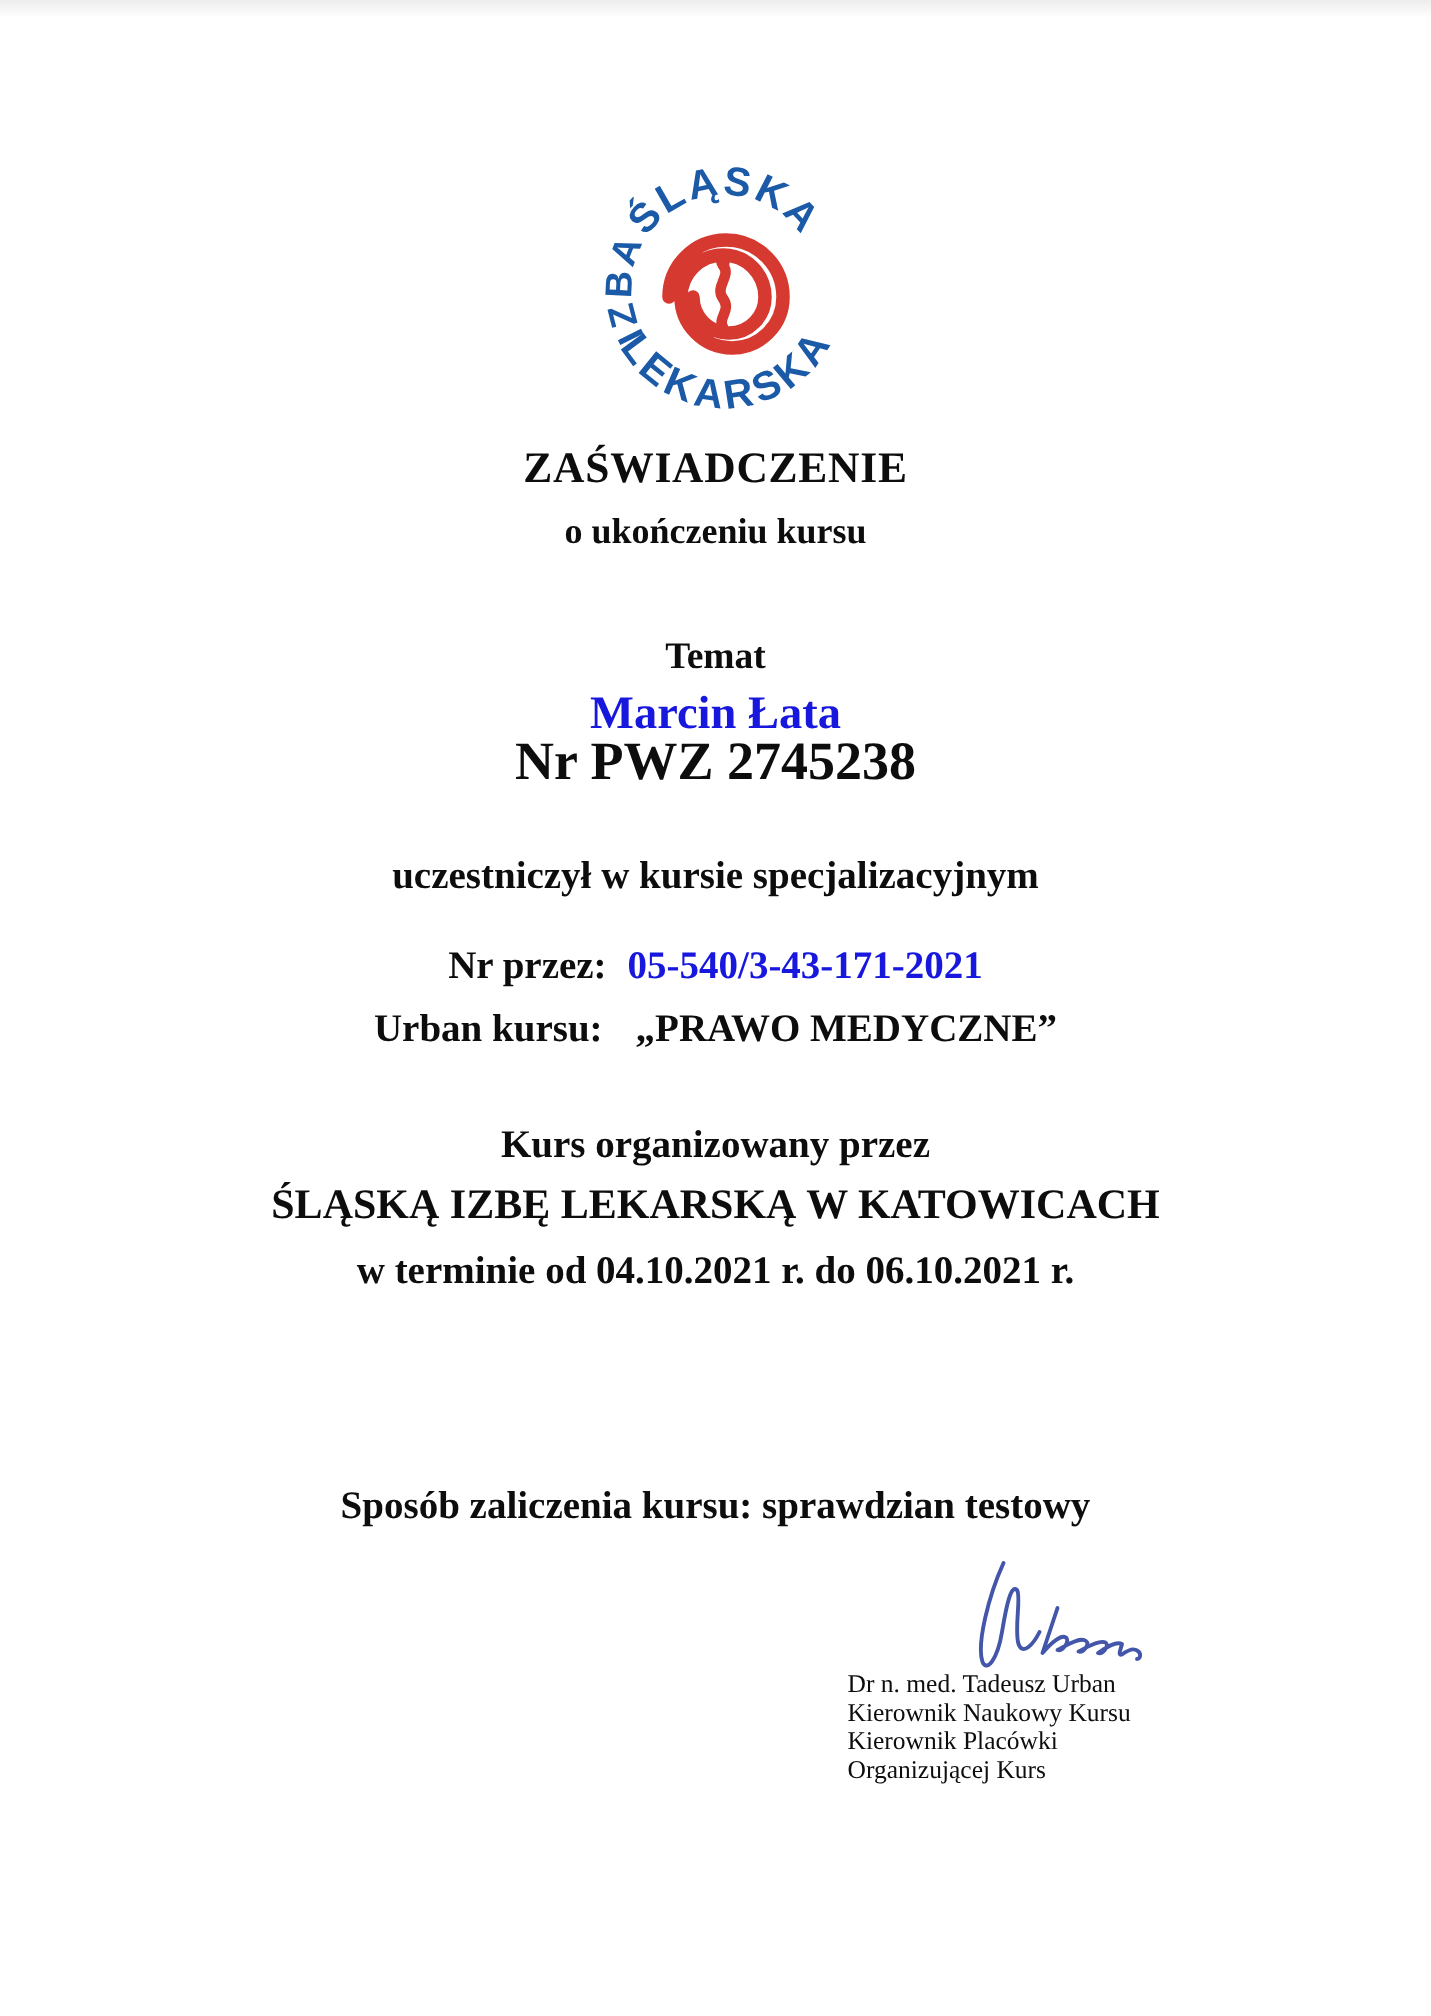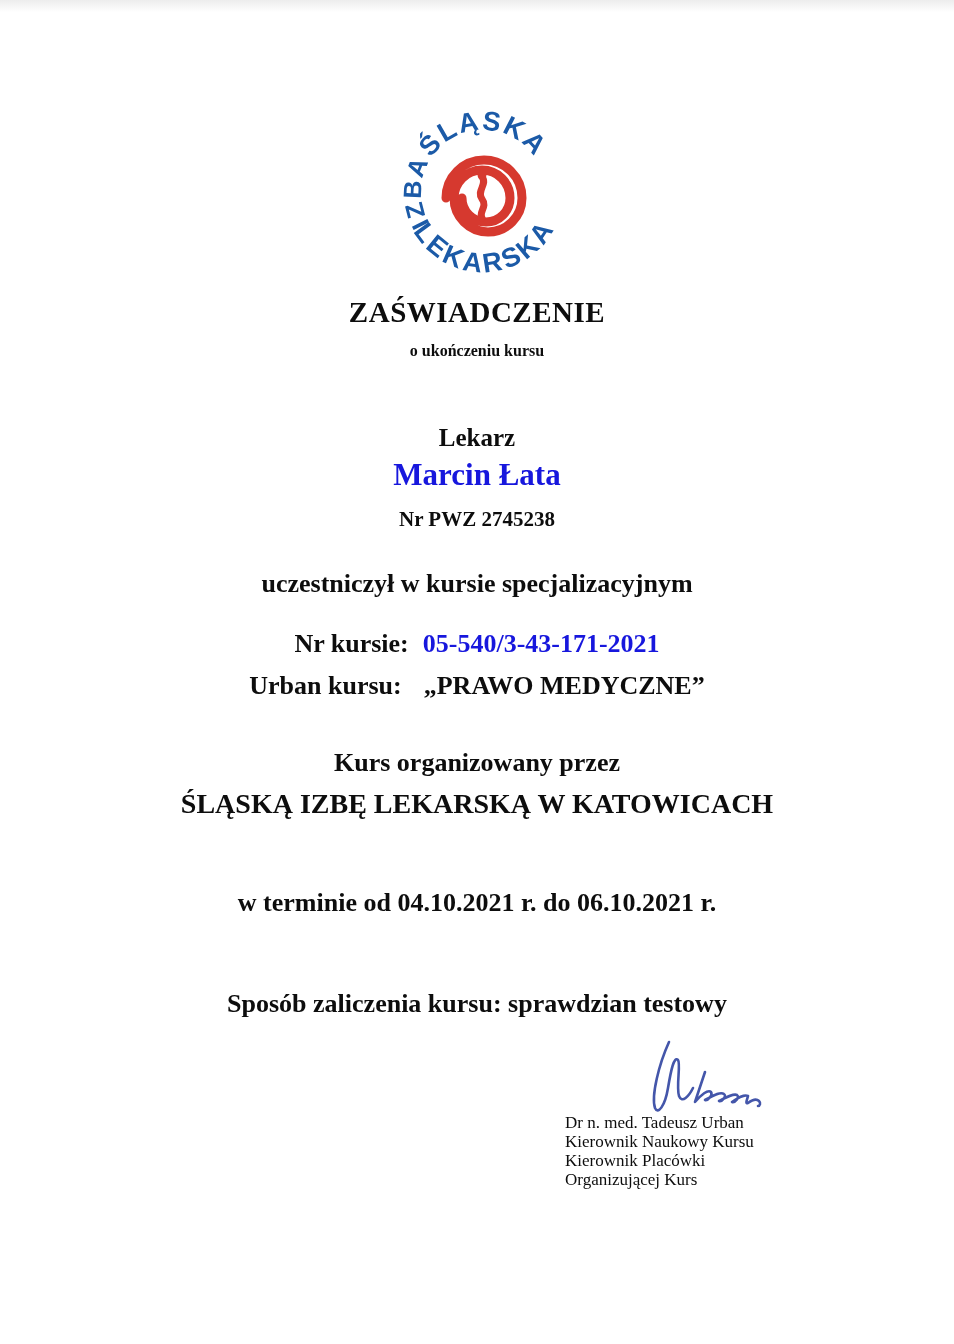--- a/index.html
+++ b/index.html
@@ -26,30 +26,30 @@
     position: absolute;
     left: 0;
     width: 100%;
     text-align: center;
     font-weight: bold;
     white-space: nowrap;
     line-height: 1.15;
     font-family: Liberation Serif, serif;
   }
   .title        { top: 296px; font-size: 29px; letter-spacing: 0.5px; }
-  .subtitle     { top: 342px; font-size: 16px; }
+  .subtitle     { top: 342px; font-size: 24px; }
   .role         { top: 424px; font-size: 25px; }
   .name         { top: 457px; font-size: 31px; color: #1717dd; }
-  .pwz          { top: 507px; font-size: 21px; }
+  .pwz          { top: 487px; font-size: 36px; }
   .participated { top: 569px; font-size: 26px; }
   .course-nr    { top: 629px; font-size: 26px; }
   .course-topic { top: 671px; font-size: 26px; }
   .org-intro    { top: 748px; font-size: 26px; }
   .org-name     { top: 788px; font-size: 28px; }
-  .dates        { top: 888px; font-size: 26px; }
+  .dates        { top: 832px; font-size: 26px; }
   .completion   { top: 941px; font-size: 26px; margin-top: 48px; }
 
   .blue-value   { color: #1717dd; }
   .gap-double   { margin-left: 14px; }
   .gap-single   { margin-left: 22px; }
 
   .logo {
     position: absolute;
     left: 393px;
     top: 98px;
@@ -120,26 +120,26 @@
       <textPath href="#arcLeft" xlink:href="#arcLeft" startOffset="50%" text-anchor="middle">IZBA</textPath>
     </text>
     <text class="logo-arc-text arc-bottom-text">
       <textPath href="#arcBottom" xlink:href="#arcBottom" startOffset="51%" text-anchor="middle">LEKARSKA</textPath>
     </text>
   </svg>
 
   <div class="line title">ZAŚWIADCZENIE</div>
   <div class="line subtitle">o ukończeniu kursu</div>
 
-  <div class="line role">Lekarz</div>
+  <div class="line role">Temat</div>
   <div class="line name">Marcin Łata</div>
   <div class="line pwz">Nr PWZ 2745238</div>
   <div class="line participated">uczestniczył w kursie specjalizacyjnym</div>
 
-  <div class="line course-nr"><span>Nr kursie:</span><span class="blue-value gap-double">05-540/3-43-171-2021</span></div>
+  <div class="line course-nr"><span>Nr przez:</span><span class="blue-value gap-double">05-540/3-43-171-2021</span></div>
   <div class="line course-topic"><span>Urban kursu:</span><span class="gap-single">„PRAWO MEDYCZNE”</span></div>
 
   <div class="line org-intro">Kurs organizowany przez</div>
   <div class="line org-name">ŚLĄSKĄ IZBĘ LEKARSKĄ W KATOWICACH</div>
 
   <div class="line dates">w terminie od 04.10.2021 r. do 06.10.2021 r.</div>
   <div class="line completion">Sposób zaliczenia kursu: sprawdzian testowy</div>
 
   <svg class="signature-ink" viewBox="0 0 135 85" xmlns="http://www.w3.org/2000/svg">
     <path class="ink-stroke" d="M 24,4 C 14,26 6,58 10,70 C 13,77 20,68 23,50 C 26,32 29,18 33,22 C 36,26 31,48 34,58 C 37,66 44,58 48,50"></path>

